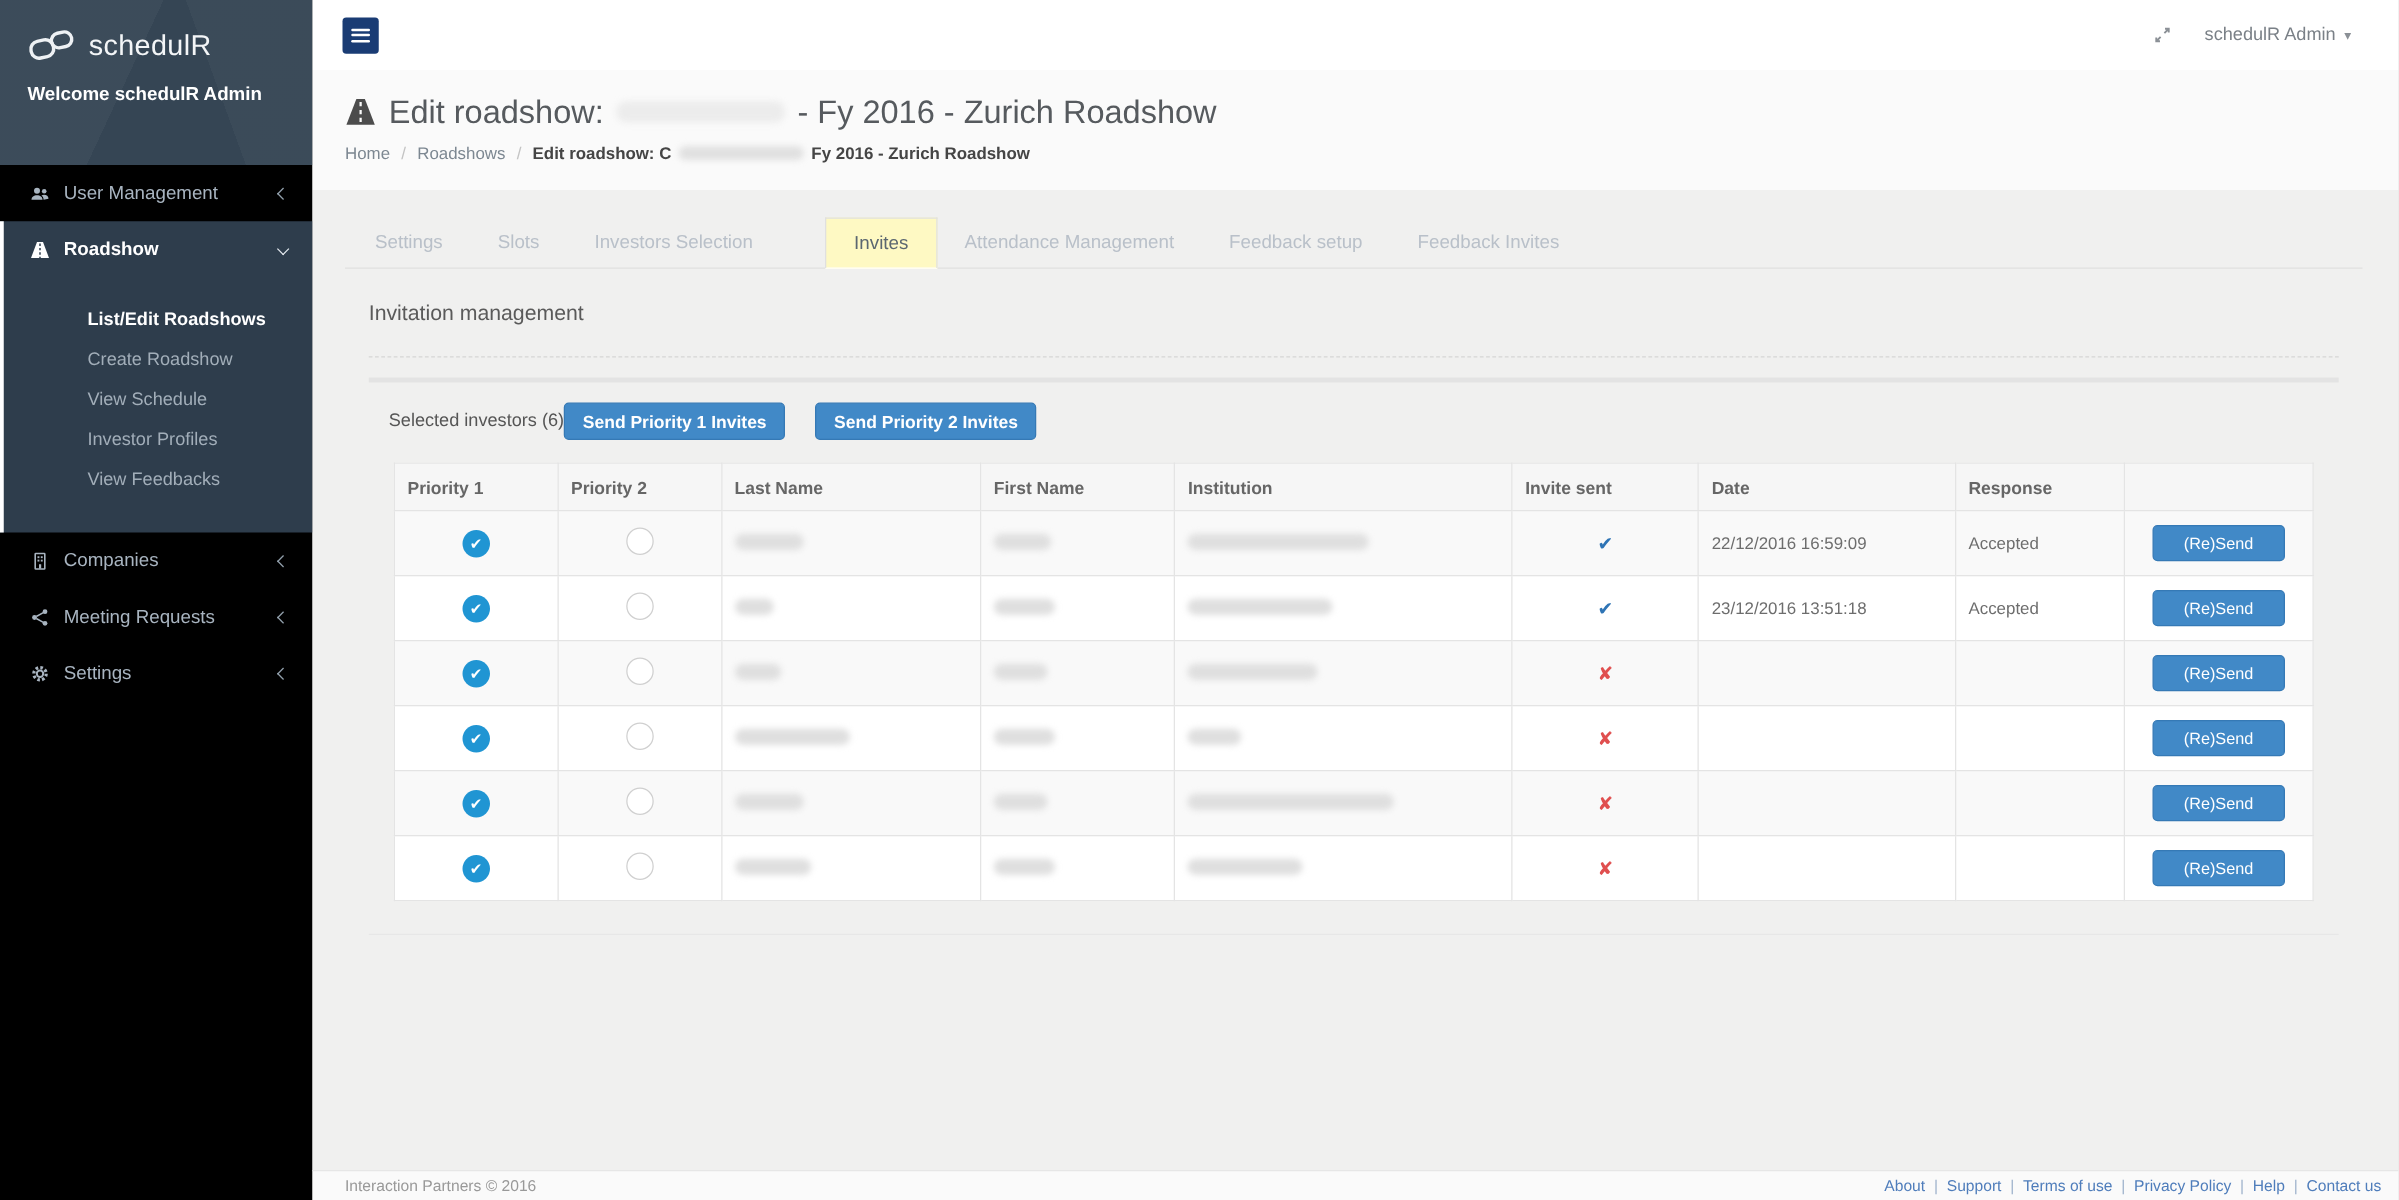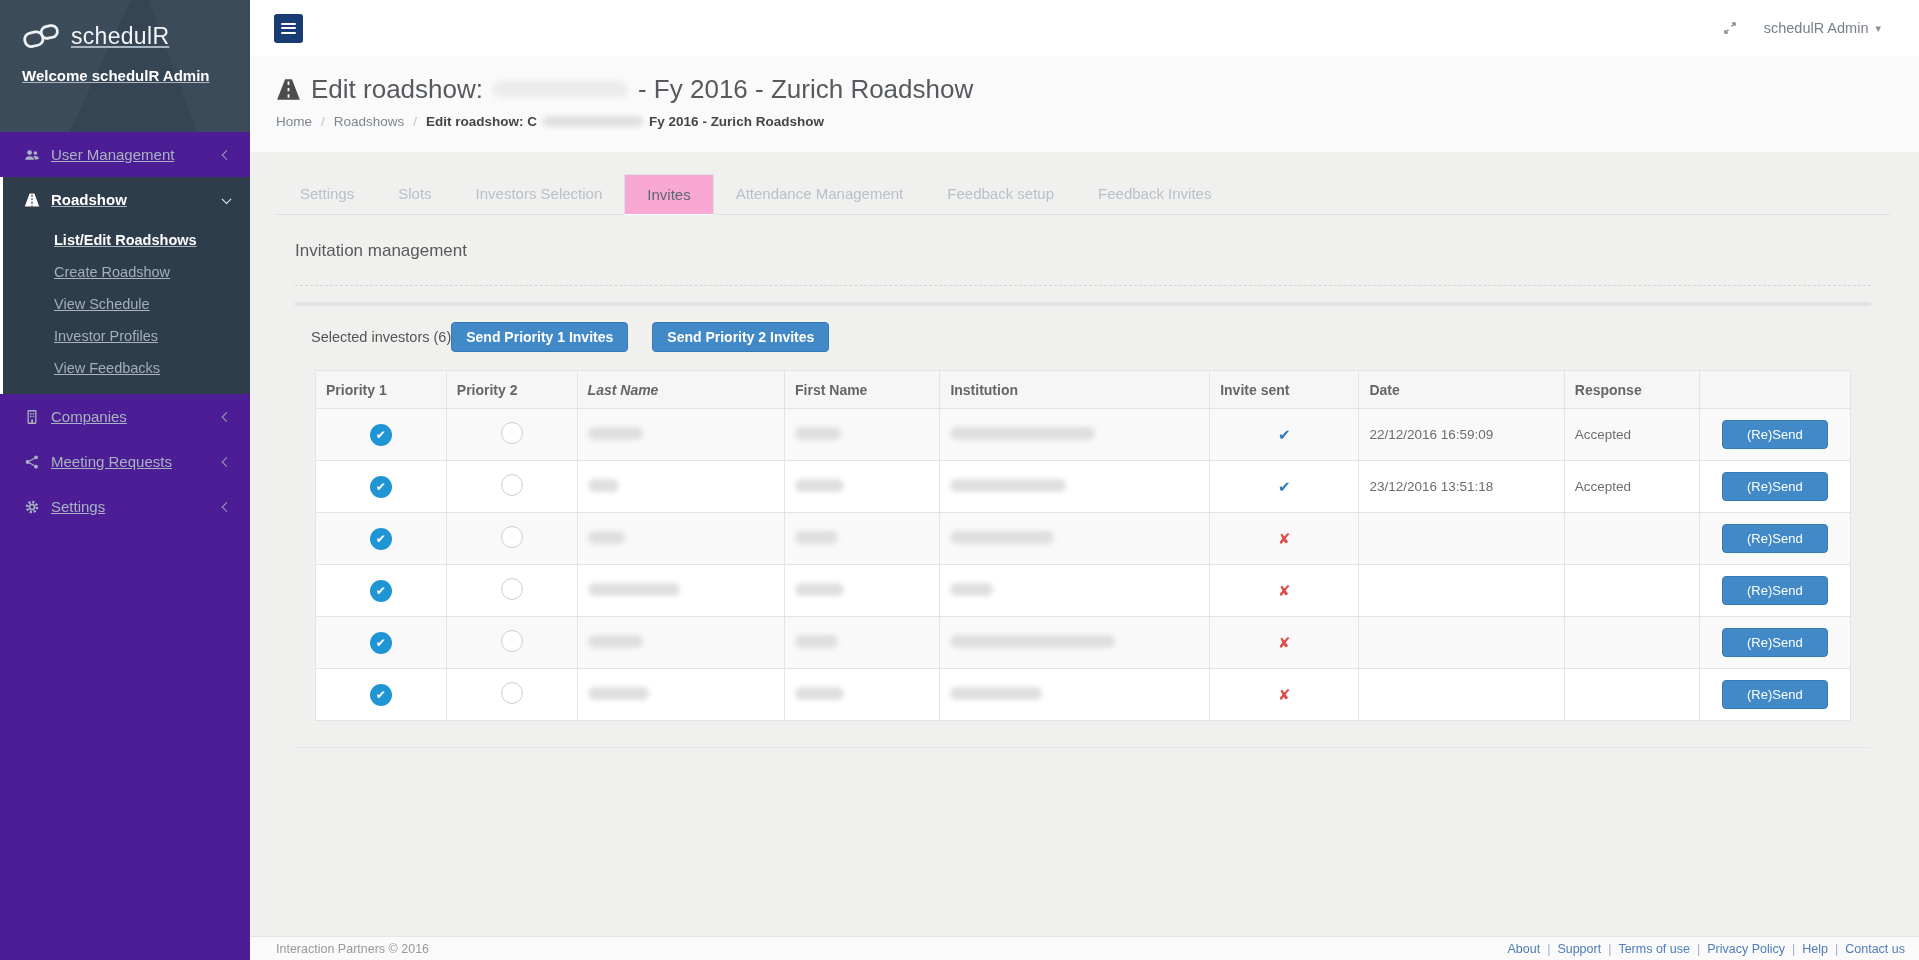--- a/index.html
+++ b/index.html
@@ -1,37 +1,37 @@
 <!DOCTYPE html>
 <html><head>
 <meta charset="utf-8">
 <style>
   html,body{margin:0;padding:0;background:#dcdcdc;}
   *{box-sizing:border-box;font-family:"Liberation Sans","DejaVu Sans",sans-serif;}
   .app{width:1919px;height:960px;display:flex;overflow:hidden;background:#f0f0ef;}
 
   
-  .sidebar{width:250px;min-width:250px;height:100%;background:#4c1d95;color:#a8b4c0;display:flex;flex-direction:column;text-decoration:underline;}
+  .sidebar{width:250px;min-width:250px;height:100%;background:#000000;color:#a8b4c0;display:flex;flex-direction:column;}
   .sidebar-top{height:132px;padding:22px 18px 0 22px;
     background:linear-gradient(115deg,rgba(255,255,255,.035) 0 42%,rgba(255,255,255,0) 42%),
                linear-gradient(250deg,rgba(255,255,255,.03) 0 34%,rgba(255,255,255,0) 34%),#354554;}
   .logo-row{display:flex;align-items:center;gap:9px;}
   .logo-mark svg{display:block;}
   .brand-text{font-size:23px;color:#f3f5f7;letter-spacing:.3px;}
   .welcome{margin-top:17px;font-size:15px;font-weight:700;color:#ffffff;}
   .sidebar-nav{list-style:none;margin:0;padding:0;flex:1;}
   .nav-item{border-left:3px solid transparent;}
   .nav-item.active{background:#2e3d4c;border-left:3px solid #ffffff;padding-bottom:10px;}
   .nav-link{display:flex;align-items:center;gap:11px;padding:14px 20px 14px 21px;position:relative;font-size:15px;color:#a8b4c0;cursor:pointer;text-decoration:none;}
   .nav-item.active > .nav-link{color:#ffffff;font-weight:700;}
   .nav-link .icon svg{width:16px;height:16px;display:block;fill:currentColor;}
   .chev{width:7px;height:7px;border-right:1.6px solid #93a1ad;border-bottom:1.6px solid #93a1ad;display:inline-block;position:absolute;right:20px;top:50%;}
   .chev.left{transform:translateY(-50%) rotate(135deg);}
   .chev.down{transform:translateY(-60%) rotate(45deg);border-color:#e8edf2;}
-  .submenu{list-style:none;margin:0;padding:2px 0 0 0;}
+  .submenu{list-style:none;margin:16px;padding:2px 0 0 0;}
   .sub-item{padding:8px 12px 8px 51px;font-size:14.5px;color:#a2aeb9;cursor:pointer;}
   .sub-item.active{color:#ffffff;font-weight:700;}
 
   
   .main{flex:1;display:flex;flex-direction:column;height:100%;min-width:0;}
 
   .topbar{height:56px;background:#ffffff;display:flex;align-items:center;justify-content:space-between;padding:0 38px 0 24px;}
   .hamburger-btn{width:29px;height:29px;background:#1a3c74;border:none;border-radius:3px;cursor:pointer;padding:5px 0;}
   .hbar{display:block;width:15px;height:2px;background:#ffffff;margin:2.5px auto;border-radius:1px;}
   .topbar-right{display:flex;align-items:center;gap:26px;}
@@ -47,41 +47,41 @@
   .breadcrumb{margin-top:9px;font-size:13.5px;color:#8a8a8a;display:flex;align-items:center;}
   .breadcrumb a{color:#7c8791;text-decoration:none;cursor:pointer;}
   .bc-sep{margin:0 9px;color:#c3c3c3;}
   .crumb-active{color:#454545;font-weight:700;display:inline-flex;align-items:center;gap:6px;}
   .crumb-blur{width:100px;height:11px;background:#e0e0e0;}
 
   .content-body{flex:1;background:#f0f0ef;padding:0 29px 0 26px;overflow:hidden;}
   .tabs{display:flex;list-style:none;margin:22px 0 0 0;padding:0 0 0 2px;border-bottom:1px solid #e0e0e0;}
   .tab{margin-bottom:-1px;}
   .tab a{display:block;padding:11px 22px;font-size:15px;color:#b9c0c9;cursor:pointer;text-decoration:none;}
-  .tab.active a{background:#f9a8d4;border:1px solid #e0e0e0;border-bottom:1px solid #ffffff;color:#5b6770;}
+  .tab.active a{background:#fef9c3;border:1px solid #e0e0e0;border-bottom:1px solid #ffffff;color:#5b6770;margin-left:36px;}
 
   .tab-panel{padding:26px 19px 0 19px;}
   .section-title{margin:0;font-size:17px;font-weight:400;color:#5a5a5a;}
   .dashed-divider{border-bottom:1px dashed #d5d5d5;margin-top:24px;}
 
   .invite-panel{margin-top:16px;border-top:4px solid #e3e3e3;border-bottom:1px solid #e7e7e7;padding:16px 0 26px 0;}
   .panel-toolbar{display:flex;align-items:center;padding:0 0 0 16px;}
   .selected-label{font-size:14.5px;color:#555555;}
   .toolbar-buttons{display:flex;gap:24px;}
   .btn{cursor:pointer;border-radius:4px;}
   .btn-send{background:#4189c7;border:1px solid #3579b5;color:#ffffff;font-size:14px;font-weight:600;padding:6px 14px;}
   .btn-resend{background:#4189c7;border:1px solid #3579b5;color:#ffffff;font-size:13px;padding:6px 24px;}
   .btn-save{background:#21407b;border:1px solid #1a3463;color:#ffffff;font-size:15px;padding:8px 22px;}
 
   .invite-table{margin:18px 20px 0 20px;width:1536px;border-collapse:collapse;background:#ffffff;border:1px solid #dddddd;table-layout:fixed;}
   .invite-table th,.invite-table td{border:1px solid #e4e4e4;}
   .invite-table thead th{background:#f6f6f6;font-size:14px;font-weight:700;color:#666666;padding:10px 10px;text-align:left;height:38px;}
   .invite-table td{height:52px;padding:4px 10px;vertical-align:middle;font-size:13.5px;color:#6d6d6d;}
   .invite-table tbody tr:nth-child(odd){background:#f9f9f9;}
-  .c0{width:128px;} .c1{width:128px;} .c2{width:203px;font-style:italic;} .c3{width:152px;} .c4{width:264px;}
+  .c0{width:128px;} .c1{width:128px;} .c2{width:203px;} .c3{width:152px;} .c4{width:264px;}
   .c5{width:146px;} .c6{width:201px;} .c7{width:132px;} .c8{width:148px;}
   th.c0,th.c1,th.c5,td.c0,td.c1,td.c5,td.c8{text-align:center;}
   .radio{width:22px;height:22px;border-radius:50%;display:inline-flex;align-items:center;justify-content:center;cursor:pointer;}
   .radio.checked{background:#2095d3;color:#ffffff;font-size:12px;}
   .radio.unchecked{background:#ffffff;border:1px solid #d0d0d0;}
   .mark-check{color:#2e74b5;font-size:15px;font-weight:700;}
   .mark-cross{color:#e04f4f;font-size:15px;font-weight:700;}
   .cell-blur{height:13px;border-radius:7px;background:#dfdfdf;filter:blur(2.5px);display:inline-block;}
 
   .save-row{text-align:center;margin-top:36px;}

